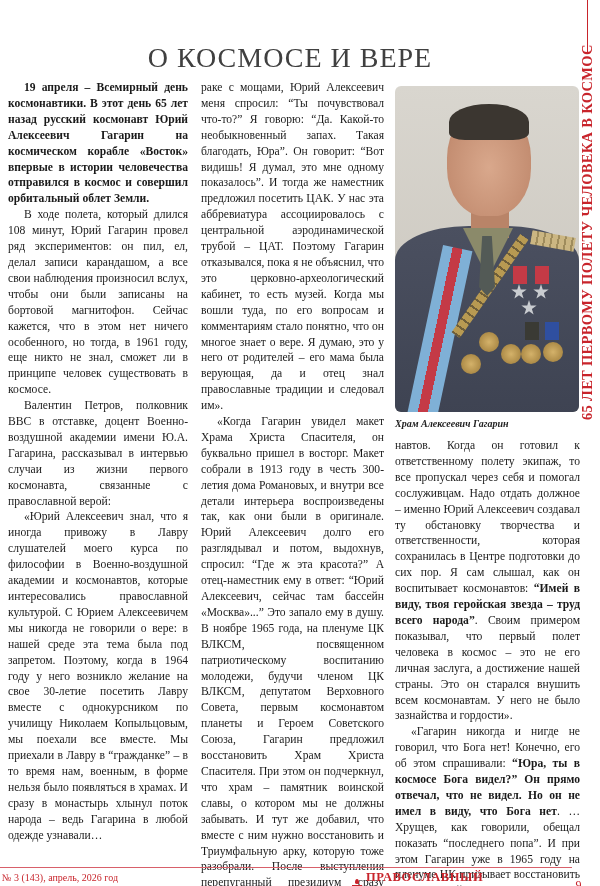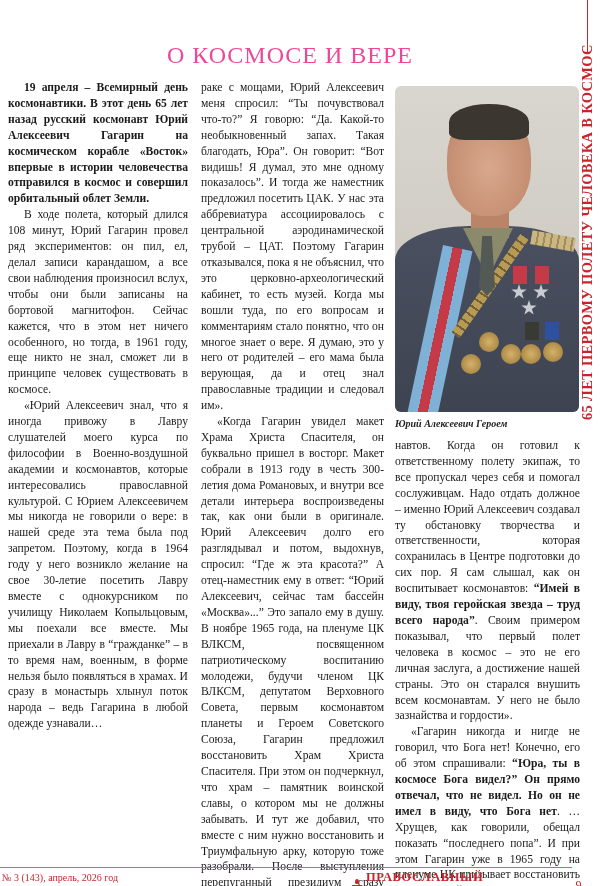--- a/index.html
+++ b/index.html
@@ -3,22 +3,22 @@
   <meta charset="utf-8">
   <style>
     * { box-sizing: border-box; margin: 0; padding: 0; }
     html, body { width: 600px; height: 886px; background: #ffffff; overflow: hidden; }
     body { position: relative; font-family: "Liberation Serif", "DejaVu Serif", serif; color: #1a1a1a; }
 
     .title {
       position: absolute; left: 0; top: 42px; width: 580px;
       text-align: center;
       font-family: "Liberation Serif", serif;
-      font-size: 24px; letter-spacing: 1px;
-      color: #ec4899; font-weight: normal;
+      font-size: 28px; letter-spacing: 1px;
+      color: #404040; font-weight: normal;
     }
 
     .side-banner {
       position: absolute; right: 2px; top: 0; width: 20px; height: 450px;
     }
     .side-banner .vline {
       position: absolute; left: 9px; top: 0; width: 1px; height: 52px; background: #c8242b;
     }
     .side-banner .vtext {
       position: absolute; left: 10px; top: 420px;
@@ -136,20 +136,21 @@
 <h1 class="title">О КОСМОСЕ И ВЕРЕ</h1>
 
 <div class="side-banner">
   <div class="vline"></div>
   <div class="vtext">65 ЛЕТ ПЕРВОМУ ПОЛЕТУ ЧЕЛОВЕКА В КОСМОС</div>
 </div>
 
 <div class="col col1">
   <p><b>19 апреля – Всемирный день космонавтики. В этот день 65 лет назад русский космонавт Юрий Алексеевич Гагарин на космическом корабле «Восток» впервые в истории человечества отправился в космос и совершил орбитальный облет Земли.</b></p>
   <p>В ходе полета, который длился 108 минут, Юрий Гагарин провел ряд экспериментов: он пил, ел, делал записи карандашом, а все свои наблюдения произносил вслух, чтобы они были записаны на бортовой магнитофон. Сейчас кажется, что в этом нет ничего особенного, но тогда, в 1961 году, еще никто не знал, сможет ли в принципе человек существовать в космосе.</p>
+  <p>Валентин Петров, полковник ВВС в отставке, доцент Военно-воздушной академии имени Ю.А. Гагарина, рассказывал в интервью случаи из жизни первого космонавта, связанные с православной верой:</p>
   <p>«Юрий Алексеевич знал, что я иногда привожу в Лавру слушателей моего курса по философии в Военно-воздушной академии и космонавтов, которые интересовались православной культурой. С Юрием Алексеевичем мы никогда не говорили о вере: в нашей среде эта тема была под запретом. Поэтому, когда в 1964 году у него возникло желание на свое 30-летие посетить Лавру вместе с однокурсником по училищу Николаем Копыльцовым, мы поехали все вместе. Мы приехали в Лавру в “гражданке” – в то время нам, военным, в форме нельзя было появляться в храмах. И сразу в монастырь хлынул поток народа – ведь Гагарина в любой одежде узнавали…</p>
 
 </div>
 
 <div class="col col2">
   <p style="text-indent:0">раке с мощами, Юрий Алексеевич меня спросил: “Ты почувствовал что-то?” Я говорю: “Да. Какой-то необыкновенный запах. Такая благодать, Юра”. Он говорит: “Вот видишь! Я думал, это мне одному показалось”. И тогда же наместник предложил посетить ЦАК. У нас эта аббревиатура ассоциировалось с центральной аэродинамической трубой – ЦАТ. Поэтому Гагарин отказывался, пока я не объяснил, что это церковно-археологический кабинет, то есть музей. Когда мы вошли туда, по его вопросам и комментариям стало понятно, что он многое знает о вере. Я думаю, это у него от родителей – его мама была верующая, да и отец знал православные традиции и следовал им».</p>
   <p><span>«Когда Гагарин увидел макет Храма Христа Спасителя, он буквально пришел в восторг. Макет собрали в 1913 году в честь 300-летия дома Романовых, и внутри все детали интерьера воспроизведены так, как они были в оригинале. Юрий Алексеевич долго его разглядывал и потом, выдохнув, спросил: “Где ж эта красота?” А отец-наместник ему в ответ: “Юрий Алексеевич, сейчас там бассейн «Москва»...” Это запало ему в душу. В ноябре 1965 года, на пленуме ЦК ВЛКСМ, посвященном патриотическому воспитанию молодежи, будучи членом ЦК ВЛКСМ, депутатом Верховного Совета, первым космонавтом планеты и Героем Советского Союза, Гагарин предложил восстановить Храм Христа Спасителя. При этом он подчеркнул, что храм – памятник воинской славы, о котором мы не должны забывать. И тут же добавил, что вместе с ним нужно восстановить и Триумфальную арку, которую тоже разобрали. После выступления перепуганный президиум сразу доложил наверх, что Гагарин несет на пленуме крамолу. Потом Юрию Алексеевичу рассказал первый секретарь ЦК ВЛКСМ, с которым он дружил, о реакции Брежнева: </span></p>
 
 </div>
 
@@ -169,21 +170,21 @@
   <div class="star" style="left:138px;top:198px;"></div>
   <div class="star" style="left:126px;top:214px;"></div>
   <div class="ribbon" style="left:130px;top:236px;background:#3a3a34;"></div>
   <div class="ribbon" style="left:150px;top:236px;background:#2f4fa0;"></div>
   <div class="medal" style="left:84px;top:246px;"></div>
   <div class="medal" style="left:106px;top:258px;"></div>
   <div class="medal" style="left:126px;top:258px;"></div>
   <div class="medal" style="left:148px;top:256px;"></div>
   <div class="medal" style="left:66px;top:268px;"></div>
 </div>
-<div class="caption">Юрий Алексеевич Героем</div>
+<div class="caption">Храм Алексеевич Гагарин</div>
 
 <div class="col col3">
   <p style="text-indent:0"><span>навтов. Когда он готовил к ответственному полету экипаж, то все пропускал через себя и помогал сослуживцам. Надо отдать должное – именно Юрий Алексеевич создавал ту обстановку творчества и ответственности, которая сохранилась в Центре подготовки до сих пор. Я сам слышал, как он воспитывает космонавтов: </span><b>“Имей в виду, твоя геройская звезда – труд всего народа”</b><span>. Своим примером показывал, что первый полет человека в космос – это не его личная заслуга, а достижение нашей страны. Это он старался внушить всем космонавтам. У него не было зазнайства и гордости».</span></p>
   <p><span>«Гагарин никогда и нигде не говорил, что Бога нет! Конечно, его об этом спрашивали: </span><b>“Юра, ты в космосе Бога видел?” Он прямо отвечал, что не видел. Но он не имел в виду, что Бога нет</b><span>. …Хрущев, как говорили, обещал показать “последнего попа”. И при этом Гагарин уже в 1965 году на пленуме ЦК призывает восстановить разрушенный Храм Христа Спасителя и Триумфальную арку. Такое неверующий человек не смог бы сказать!»</span></p>
 
 </div>
 
 <div class="footer-line"></div>
 <div class="footer-left">№ 3 (143), апрель, 2026 год</div>
 <div class="footer-right">

